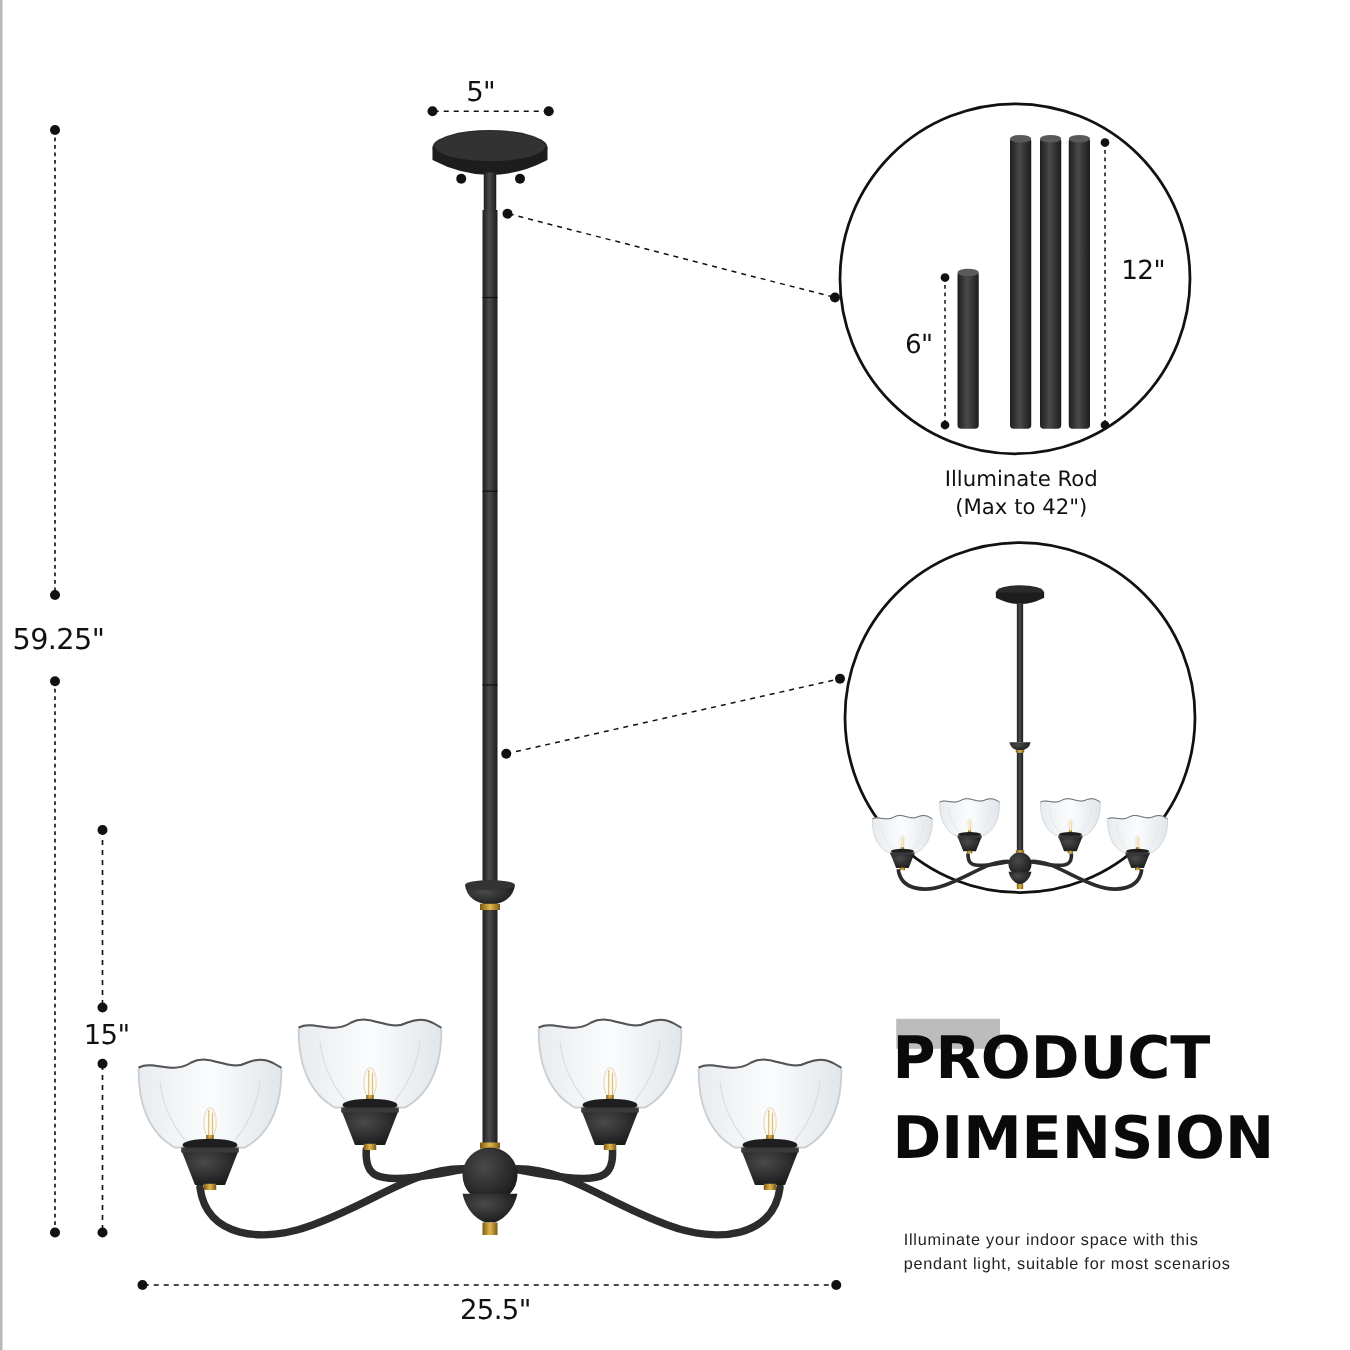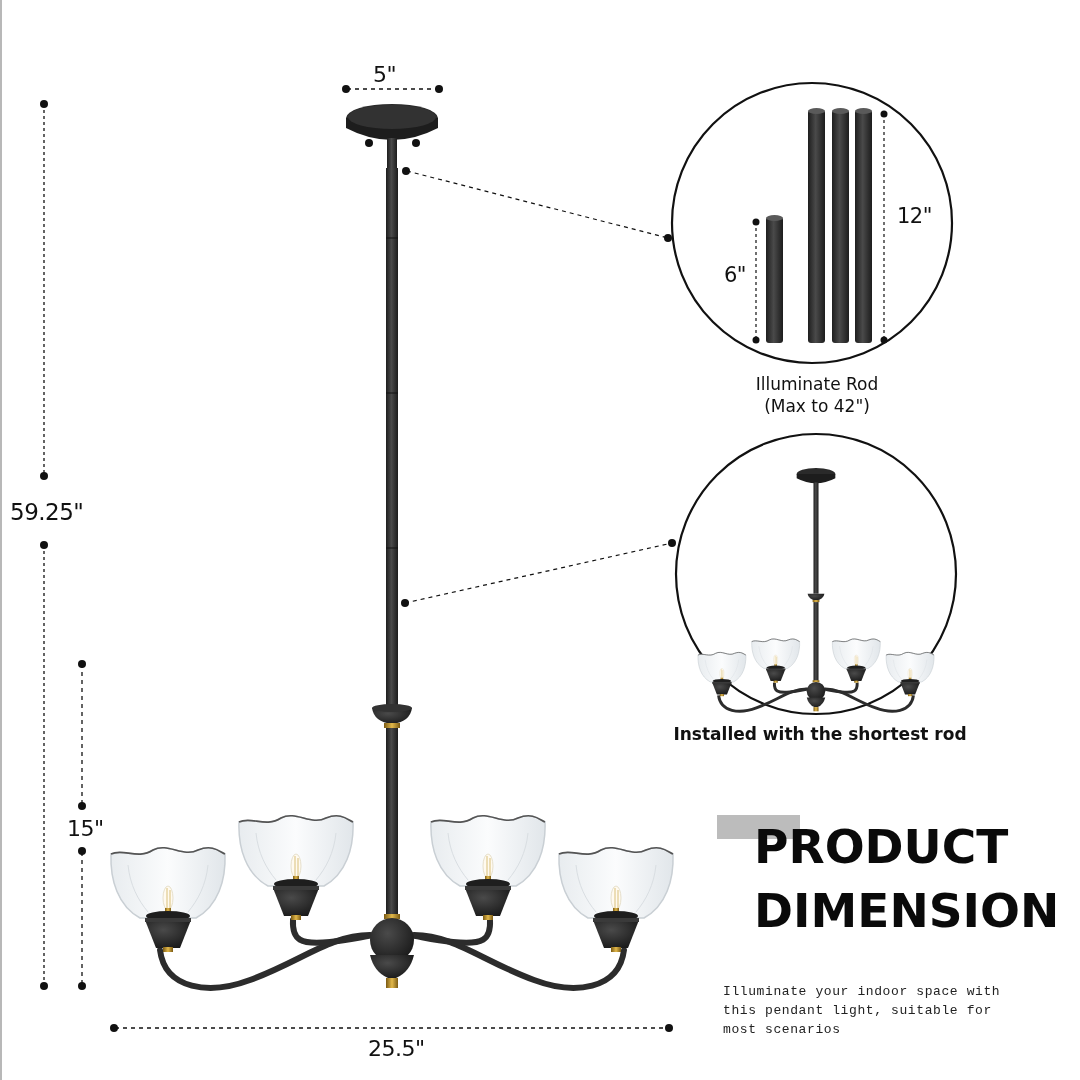--- a/index.html
+++ b/index.html
@@ -6,22 +6,22 @@
   body {
     width: 1080px; height: 1080px; background: #ffffff; position: relative; overflow: hidden;
     font-family: "DejaVu Sans", "Liberation Sans", sans-serif; color: #111;
   }
   .left-border { position: absolute; left: 0; top: 0; width: 2px; height: 1080px; background: #b8b8b8; }
   .dim-label { position: absolute; font-size: 22px; color: #111; white-space: nowrap; font-family: "DejaVu Sans", sans-serif; letter-spacing: -0.5px; }
   .stage { position: absolute; left: 0; top: 0; width: 1080px; height: 1080px; }
   .caption { position: absolute; text-align: center; font-size: 17px; line-height: 22px; color: #111; font-family: "DejaVu Sans", sans-serif; }
   .caption.bold { font-weight: bold; font-size: 17px; }
   .title-accent { position: absolute; left: 717px; top: 815px; width: 83px; height: 24px; background: #bcbcbc; }
-  .title-line { position: absolute; left: 754px; font-size: 47px; font-weight: bold; color: #0a0a0a; font-family: "DejaVu Sans", sans-serif; letter-spacing: 0px; line-height: 1; white-space: nowrap; }
-  .desc { position: absolute; left: 723px; top: 982px; width: 290px; font-size: 13px; line-height: 19px; color: #222; letter-spacing: 0.6px; font-family: Liberation Mono, monospace; }
+  .title-line { position: absolute; left: 714px; font-size: 47px; font-weight: bold; color: #0a0a0a; font-family: "DejaVu Sans", sans-serif; letter-spacing: 0px; line-height: 1; white-space: nowrap; }
+  .desc { position: absolute; left: 723px; top: 982px; width: 290px; font-size: 13px; line-height: 19px; color: #222; letter-spacing: 0.6px; font-family: Liberation Sans, sans-serif; }
 </style>
 </head>
 <body>
 
 <div class="left-border"></div>
 
 <svg class="stage" width="1080" height="1080" viewBox="0 0 1080 1080" xmlns="http://www.w3.org/2000/svg">
   <defs>
     <linearGradient id="rodGrad" x1="0" x2="1" y1="0" y2="0">
       <stop offset="0" stop-color="#1e1e1e"></stop>
@@ -191,20 +191,19 @@
 <div class="dim-label" style="left:368px; top:1036px;">25.5"</div>
 
 <div class="dim-label" style="left:724px; top:263px; font-size:21px;">6"</div>
 <div class="dim-label" style="left:897px; top:204px; font-size:21px;">12"</div>
 <div class="caption" style="left:712px; top:373px; width:210px;">
   <div>Illuminate Rod</div>
   <div>(Max to 42")</div>
 </div>
 
 <div class="caption bold" style="left:660px; top:723px; width:320px;">
-  <div>Installed with the shortest rod</div>
 </div>
 
 <div class="title-accent"></div>
 <div class="title-line" style="top:823px;">PRODUCT</div>
 <div class="title-line" style="top:887px;">DIMENSION</div>
 
 <div class="desc">Illuminate your indoor space with this pendant light, suitable for most scenarios</div>
 
 </body></html>

